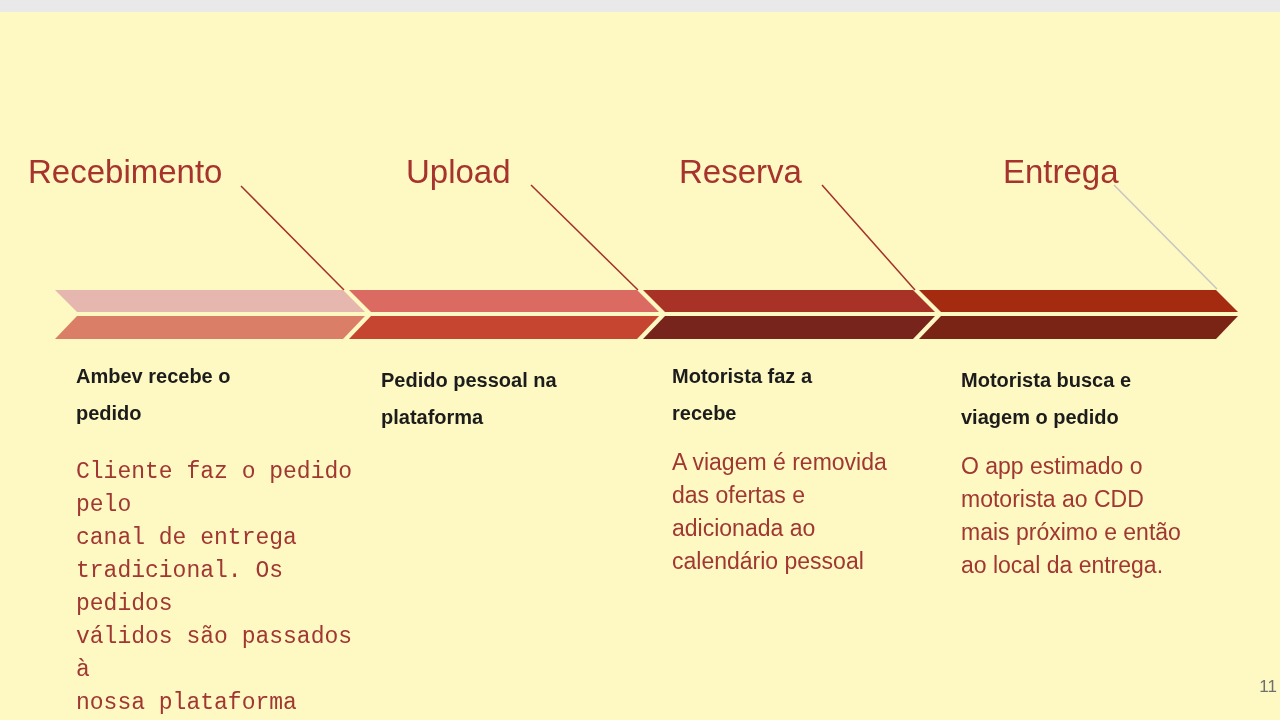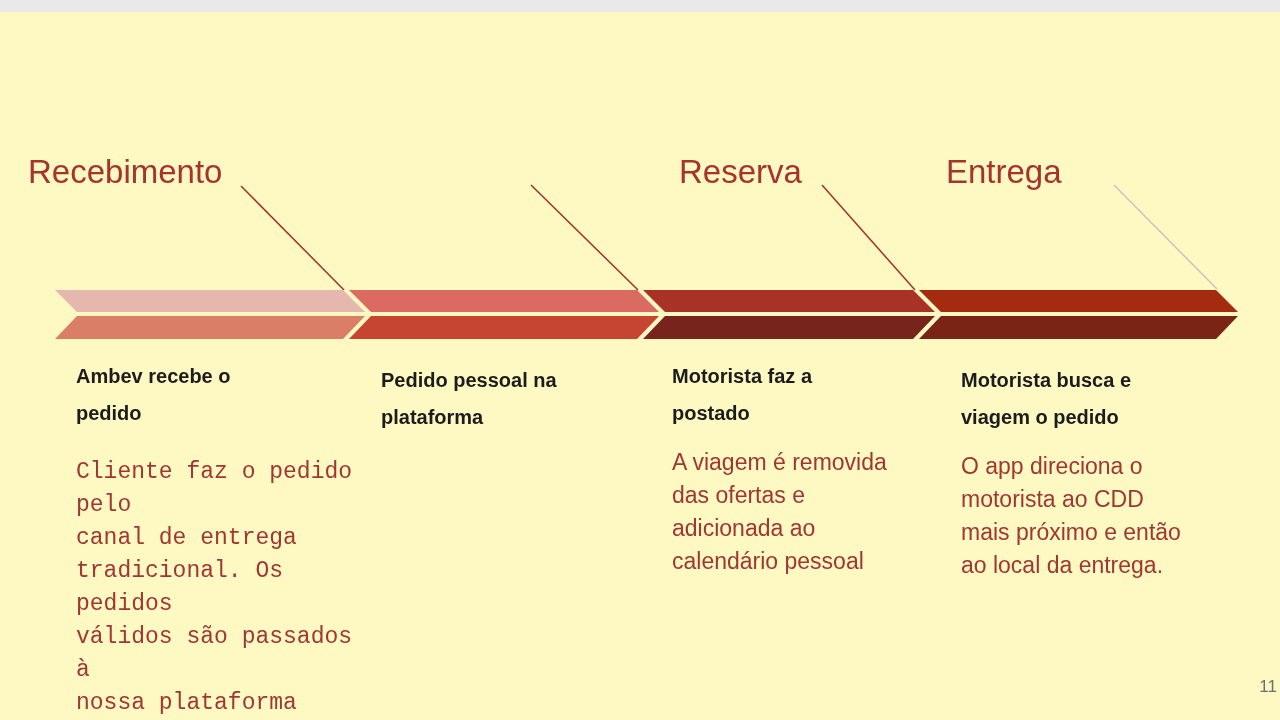--- a/index.html
+++ b/index.html
@@ -72,51 +72,52 @@
     <polygon points="371,304 659,304 637,327 349,327" fill="#C64530"></polygon>
 
     <polygon points="643,278 913,278 935,300 665,300" fill="#A93226"></polygon>
     <polygon points="665,304 935,304 913,327 643,327" fill="#76241C"></polygon>
 
     <polygon points="919,278 1216,278 1238,300 941,300" fill="#A42B10"></polygon>
     <polygon points="941,304 1238,304 1216,327 919,327" fill="#7A2415"></polygon>
   </svg>
 
   <div class="stage-title" style="left:28px;">Recebimento</div>
+  <div class="stage-title" style="left:406px;">Upload</div>
   <div class="stage-title" style="left:679px;">Reserva</div>
-  <div class="stage-title" style="left:946px;">Entrega</div>
+  <div class="stage-title" style="left:1003px;">Entrega</div>
 
   <div class="stage-col first" style="left:76px; top:346px; width:290px;">
     <div class="stage-heading">Ambev recebe o
 pedido</div>
     <div class="stage-body">Cliente faz o pedido pelo
 canal de entrega
 tradicional. Os pedidos
 válidos são passados à
 nossa plataforma</div>
   </div>
 
   <div class="stage-col" style="left:381px; top:350px; width:260px;">
     <div class="stage-heading">Pedido pessoal na
 plataforma</div>
   </div>
 
   <div class="stage-col" style="left:672px; top:346px; width:250px;">
     <div class="stage-heading">Motorista faz a
-postado</div>
+recebe</div>
     <div class="stage-body">A viagem é removida
 das ofertas e
 adicionada ao
 calendário pessoal</div>
   </div>
 
   <div class="stage-col" style="left:961px; top:350px; width:250px;">
     <div class="stage-heading">Motorista busca e
 viagem o pedido</div>
-    <div class="stage-body">O app direciona o
+    <div class="stage-body">O app estimado o
 motorista ao CDD
 mais próximo e então
 ao local da entrega.</div>
   </div>
 
   <div class="page-number">11</div>
 
 </div>
 
 </body></html>

